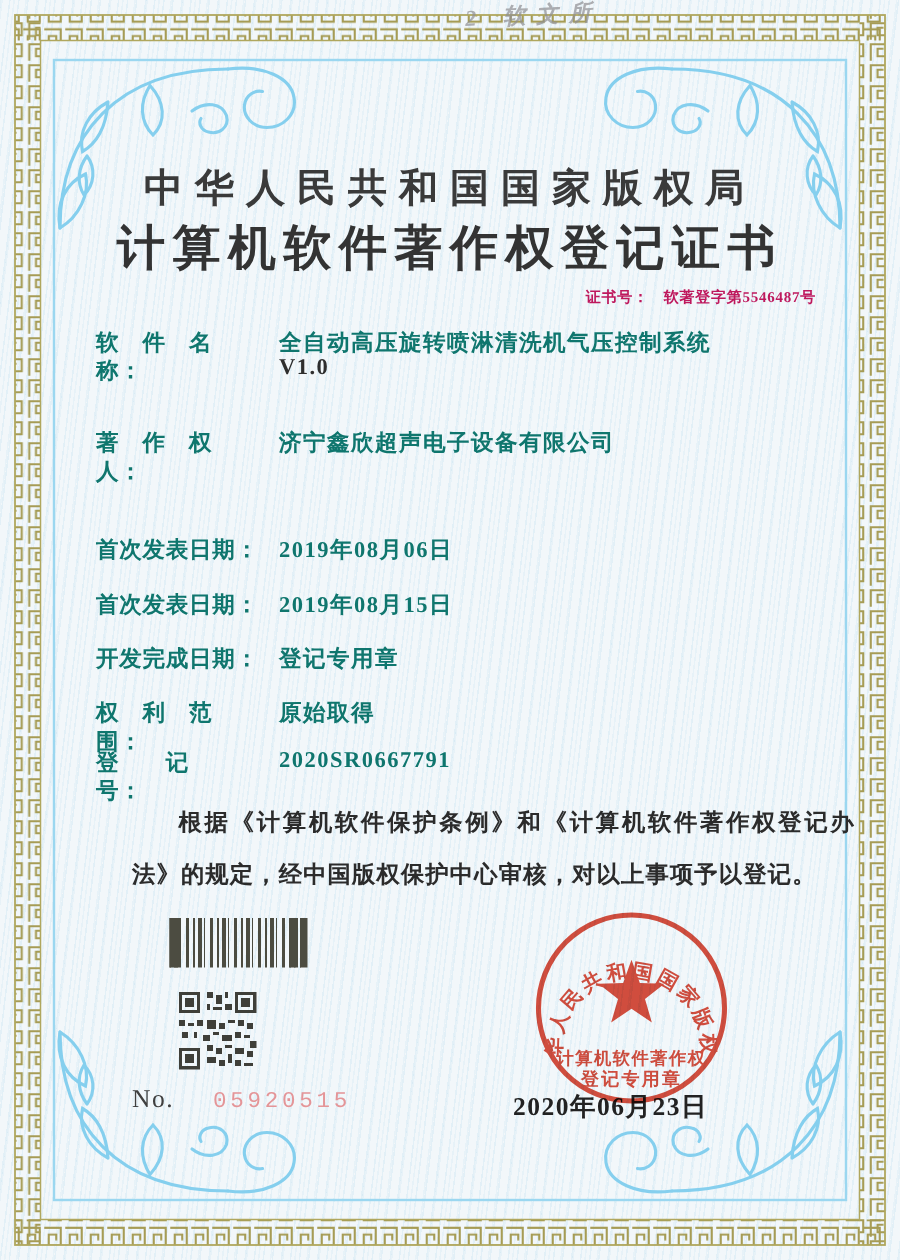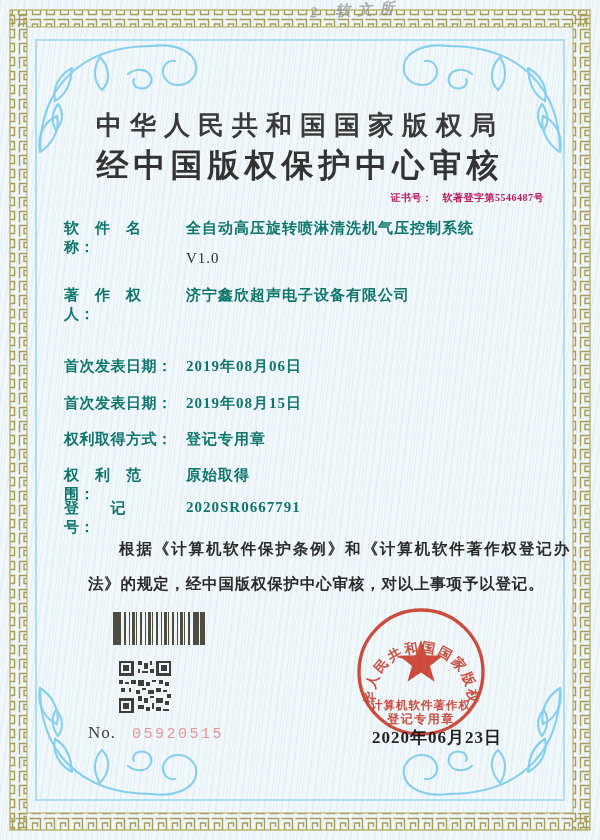--- a/index.html
+++ b/index.html
@@ -26,42 +26,42 @@
     font-size:32px;font-weight:bold;letter-spacing:5px;color:#333;
   }
   .cert-no{
     position:absolute;top:191px;right:56px;font-size:10px;font-weight:bold;color:#be185d;
     letter-spacing:.5px;
   }
   .cert-no .lbl{margin-right:10px;}
   .field{position:absolute;left:64px;font-size:15px;font-weight:bold;color:#0f766e;letter-spacing:.5px;}
   .field .flabel{display:inline-block;width:122px;vertical-align:top;}
   .field .fvalue{display:inline-block;margin-left:0;letter-spacing:1px;}
-  .version-line{position:absolute;left:186px;top:250px;font-size:15px;font-weight:normal;letter-spacing:1px;}
+  .version-line{position:absolute;left:186px;top:237px;font-size:15px;font-weight:bold;letter-spacing:1px;}
   .statement{
     position:absolute;left:60px;top:531px;width:482px;
     font-size:15.5px;font-weight:600;line-height:35px;text-indent:2em;
     letter-spacing:.8px;text-align:justify;color:#2b2b2b;margin-left:28px;
   }
   .barcode{
     position:absolute;left:113px;top:612px;width:92px;height:33px;
     background:
       repeating-linear-gradient(90deg,
         #4c4c41 0 1px, rgba(255,255,255,0) 1px 3px,
         #4c4c41 3px 6px, rgba(255,255,255,0) 6px 7px,
         #4c4c41 7px 8px, rgba(255,255,255,0) 8px 11px,
         #4c4c41 11px 13px, rgba(255,255,255,0) 13px 16px);
   }
   .barcode::before{content:"";position:absolute;left:0;top:0;width:7px;height:100%;background:#4c4c41;}
   .barcode::after{content:"";position:absolute;right:1px;top:0;width:4px;height:100%;background:#4c4c41;box-shadow:-7px 0 0 #4c4c41;}
   .qr{position:absolute;left:119px;top:661px;width:52px;height:52px;}
   .serial{position:absolute;left:88px;top:723px;font-size:17px;color:#3f3f3f;letter-spacing:1px;}
-  .serial .num{color:#e49598;font-size:15px;letter-spacing:2.5px;margin-left:16px;font-family:"Liberation Mono","DejaVu Sans Mono",monospace;}
+  .serial .num{color:#e49598;font-size:15px;letter-spacing:2.5px;margin-left:26px;font-family:"Liberation Mono","DejaVu Sans Mono",monospace;}
   .issue-date{
-    position:absolute;left:342px;top:726px;width:160px;text-align:right;
+    position:absolute;left:342px;top:726px;width:160px;text-align:left;
     font-size:17px;font-weight:bold;letter-spacing:1px;color:#222;
   }
   .seal-svg{position:absolute;left:351px;top:602px;width:140px;height:140px;mix-blend-mode:multiply;opacity:.92;}
 </style>
 </head>
 <body>
 
 <svg class="frame-svg" viewBox="0 0 600 840" xmlns="http://www.w3.org/2000/svg">
   <defs>
     <pattern id="meanderH" width="14" height="17" patternUnits="userSpaceOnUse">
@@ -92,21 +92,21 @@
 
   <use href="#flo" transform="translate(36,40)"></use>
   <use href="#flo" transform="translate(564,40) scale(-1,1)"></use>
   <use href="#flo" transform="translate(36,800) scale(1,-1)"></use>
   <use href="#flo" transform="translate(564,800) scale(-1,-1)"></use>
 </svg>
 
 <div class="handwritten">2  软文所</div>
 
 <div class="authority">中华人民共和国国家版权局</div>
-<div class="cert-title">经中国版权保护中心审核</div>
+<div class="cert-title">计算机软件著作权登记证书</div>
 <div class="cert-no">
   <span class="lbl">证书号：</span><span>软著登字第5546487号</span>
 </div>
 
 <div class="field" style="top:219px">
   <span class="flabel">软　件　名　称：</span><span class="fvalue">全自动高压旋转喷淋清洗机气压控制系统</span>
 </div>
 <div class="version-line">V1.0</div>
 
 <div class="field" style="top:286px">
@@ -115,21 +115,21 @@
 
 <div class="field" style="top:357px">
   <span class="flabel">首次发表日期：</span><span class="fvalue">2019年08月06日</span>
 </div>
 
 <div class="field" style="top:394px">
   <span class="flabel">首次发表日期：</span><span class="fvalue">2019年08月15日</span>
 </div>
 
 <div class="field" style="top:430px">
-  <span class="flabel">权利取得方式：</span><span class="fvalue">登记专用章</span>
+  <span class="flabel">开发完成日期：</span><span class="fvalue">登记专用章</span>
 </div>
 
 <div class="field" style="top:466px">
   <span class="flabel">权　利　范　围：</span><span class="fvalue">原始取得</span>
 </div>
 
 <div class="field" style="top:499px">
   <span class="flabel">登　　记　　号：</span><span class="fvalue">2020SR0667791</span>
 </div>
 

